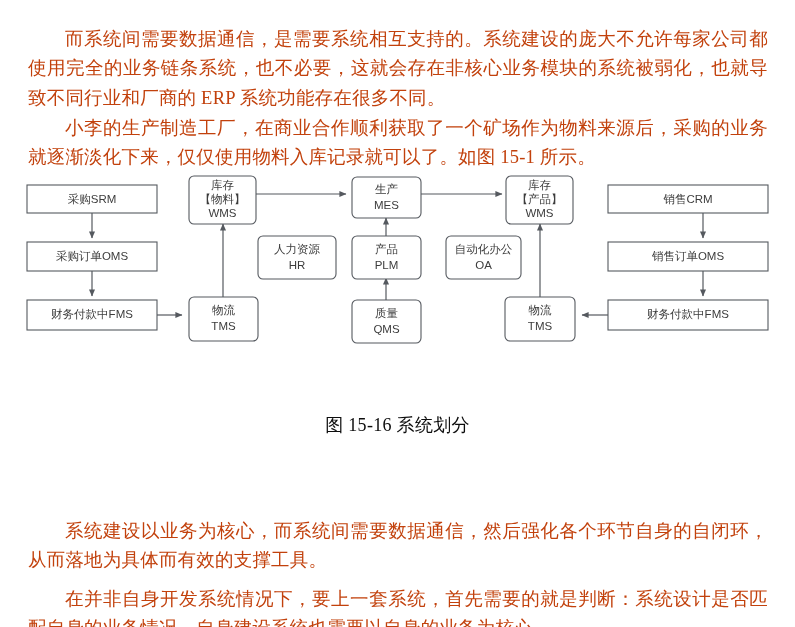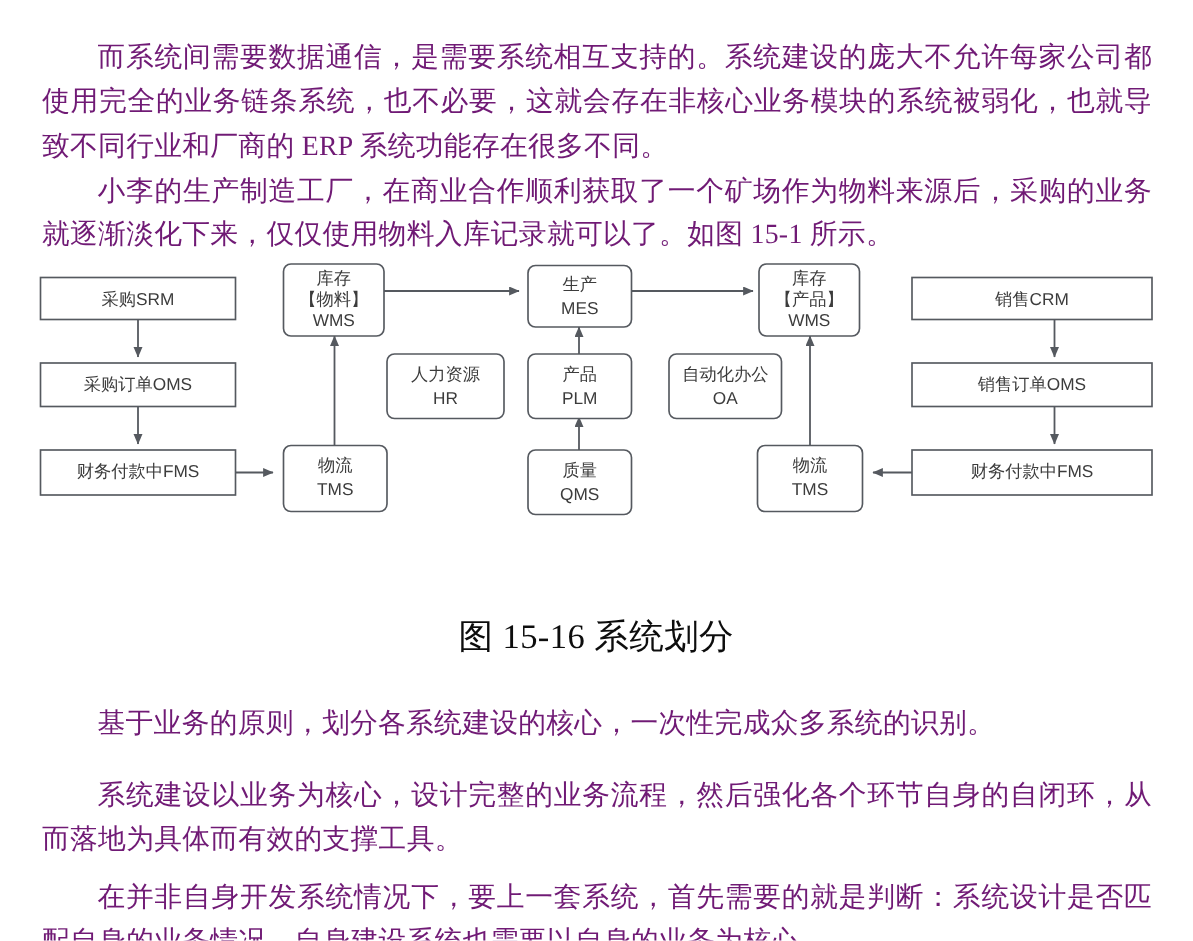--- a/index.html
+++ b/index.html
@@ -25,37 +25,37 @@
   
   .para {
     position: absolute;
     left: 28px;
     width: 740px;
     font-size: 18.5px;
     line-height: 29.5px;
     text-align: justify;
     text-justify: inter-ideograph;
     text-indent: 2em;
-    color: #701a75;
+    color: #c2410c;
     letter-spacing: 0.2px;
   }
 
   #para-1 { top: 6px; }
   #para-2 { top: 95px; }
   #para-4 { top: 450px; }
   #para-5 { top: 498px; }
   #para-6 { top: 566px; }
 
   .caption {
     position: absolute;
     top: 412px;
     left: 0;
     width: 795px;
     text-align: center;
-    font-size: 23px;
+    font-size: 18px;
     line-height: 26px;
     color: #0d0d0d;
     letter-spacing: 0.3px;
   }
 
   
   .diagram {
     position: absolute;
     left: 0;
     top: 168px;
@@ -217,19 +217,18 @@
       <g>
         <rect class="node-box-sharp" x="608" y="132" width="160" height="30"></rect>
         <text class="node-label" x="688" y="147">财务付款中FMS</text>
       </g>
 
     </svg>
   </div>
 
   <div class="caption">图 15-16 系统划分</div>
 
-  <p class="para" id="para-4">基于业务的原则，划分各系统建设的核心，一次性完成众多系统的识别。</p>
-
-  <p class="para" id="para-5">系统建设以业务为核心，设计完整的业务流程，然后强化各个环节自身的自闭环，从而落地为具体而有效的支撑工具。</p>
+
+  <p class="para" id="para-5">系统建设以业务为核心，而系统间需要数据通信，然后强化各个环节自身的自闭环，从而落地为具体而有效的支撑工具。</p>
 
   <p class="para" id="para-6">在并非自身开发系统情况下，要上一套系统，首先需要的就是判断：系统设计是否匹配自身的业务情况。自身建设系统也需要以自身的业务为核心。</p>
 
 </div>
 
 </body></html>

